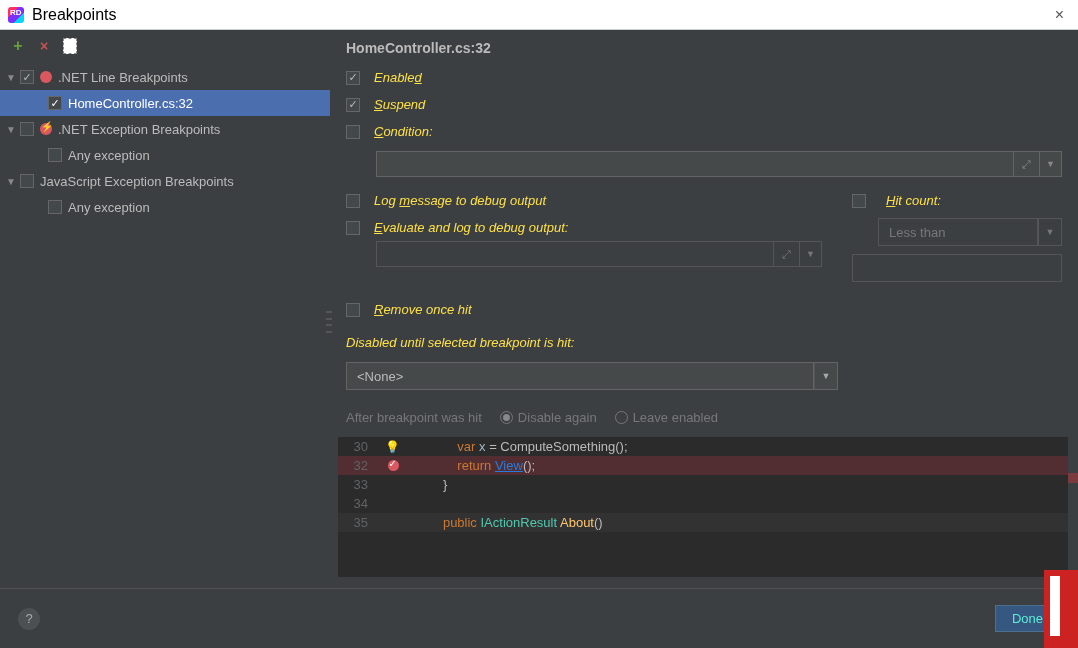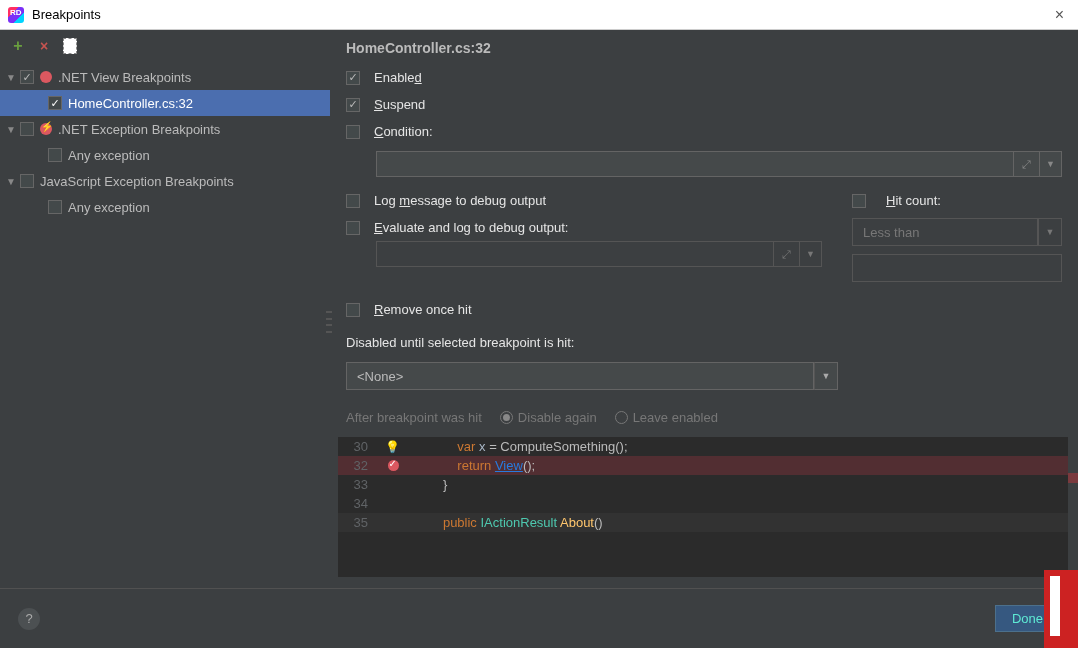--- a/index.html
+++ b/index.html
@@ -2,21 +2,21 @@
 <html><head>
 <meta charset="utf-8">
 <style>
 * { box-sizing: border-box; margin: 0; padding: 0; font-family: "Segoe UI", Arial, sans-serif; }
 body { background: #3c3f41; color: #bbbbbb; font-size: 13px; width: 1078px; height: 648px; overflow: hidden; position: relative; }
 
 
 .titlebar { background: #ffffff; color: #000; height: 30px; display: flex; align-items: center; padding: 0 8px; border-bottom: 1px solid #ccc; }
 .titlebar .app-icon { width: 16px; height: 16px; margin-right: 8px; background: linear-gradient(135deg,#ff2e63 0 33%,#7b2ff7 33% 66%,#00d4ff 66%); border-radius: 3px; position: relative; }
 .titlebar .app-icon::after { content: "RD"; position: absolute; top: 1px; left: 2px; font-size: 8px; font-weight: bold; color: #fff; }
-.titlebar .title { flex: 1; font-size: 13px; }
+.titlebar .title { flex: 1; font-size: 16px; }
 .titlebar .close { font-size: 16px; color: #555; cursor: pointer; padding: 0 6px; }
 
 
 .content { display: flex; height: 558px; }
 .left-panel { width: 330px; background: #3c3f41; display: flex; flex-direction: column; }
 .right-panel { flex: 1; background: #3c3f41; position: relative; }
 
 
 .toolbar { height: 32px; display: flex; align-items: center; gap: 10px; padding: 0 10px; border-bottom: 1px solid #2b2b2b00; }
 .tb-btn { width: 16px; height: 16px; display: flex; align-items: center; justify-content: center; cursor: pointer; }
@@ -34,21 +34,21 @@
 .chk.checked::after { content: "✓"; color: #bbb; }
 .tree-row.selected .chk.checked::after { color: #fff; }
 .bp-dot { width: 12px; height: 12px; border-radius: 50%; background: #db5860; margin-right: 6px; flex-shrink: 0; }
 .bp-exc { width: 12px; height: 12px; border-radius: 50%; background: #db5860; margin-right: 6px; position: relative; flex-shrink: 0; }
 .bp-exc::after { content: "⚡"; position: absolute; top: -2px; left: 1px; font-size: 10px; color: #ffcb6b; }
 .tree-label { white-space: nowrap; }
 
 
 .detail-header { padding: 10px 16px 8px; font-weight: bold; color: #bbb; font-size: 14px; }
 .field-row { display: flex; align-items: center; padding: 6px 16px; gap: 8px; }
-.field-label { color: #e5e5e5; }
+.field-label { color: #fde047; font-style: italic; }
 .underline { text-decoration: underline; }
 .text-input { flex: 1; background: #45494a; border: 1px solid #646464; height: 26px; color: #bbb; padding: 0 6px; }
 .expand-btn { width: 26px; height: 26px; border: 1px solid #646464; border-left: none; background: #45494a; display: flex; align-items: center; justify-content: center; color: #888; font-size: 11px; cursor: pointer; }
 .dropdown-btn { width: 22px; height: 26px; border: 1px solid #646464; border-left: none; background: #45494a; display: flex; align-items: center; justify-content: center; color: #888; font-size: 9px; cursor: pointer; }
 .input-group { display: flex; }
 .two-col { display: flex; gap: 30px; padding: 0 16px; align-items: flex-start; }
 .col-left { flex: 1; }
 .col-right { width: 210px; }
 .select-box { display: flex; width: 100%; }
 .select-main { flex: 1; background: #45494a; border: 1px solid #646464; height: 28px; padding: 0 10px; display: flex; align-items: center; cursor: pointer; }
@@ -108,21 +108,21 @@
       <div class="tb-btn">
           <div class="icon-doc"></div>
         </div>
     </div>
     <div class="tree" id="tree">
         <div class="tree-row">
           <span class="tree-indent" style="width:0px"></span>
           <span class="twisty">▼</span>
           <span class="chk checked"></span>
           <span class="bp-dot"></span>
-          <span class="tree-label">.NET View Breakpoints</span>
+          <span class="tree-label">.NET Line Breakpoints</span>
         </div>
         <div class="tree-row selected">
           <span class="tree-indent" style="width:28px"></span>
           <span class="twisty"></span>
           <span class="chk checked"></span>
           <span class="tree-label">HomeController.cs:32</span>
         </div>
         <div class="tree-row">
           <span class="tree-indent" style="width:0px"></span>
           <span class="twisty">▼</span>
@@ -199,21 +199,21 @@
             <div class="expand-btn">⤢</div>
             <div class="dropdown-btn">▼</div>
           </div>
         </div>
       </div>
       <div class="col-right" style="padding-top:2px;">
         <div class="field-row" style="padding:2px 0;gap:14px;">
           <div class="chk"></div>
           <span class="field-label"><span class="underline">H</span>it count:</span>
         </div>
-        <div class="disabled" style="margin-top:8px;">
+        <div class="disabled" style="margin-top:8px;margin-left:26px;">
           <div class="select-box">
             <div class="select-main">Less than</div>
             <div class="select-arrow">▼</div>
           </div>
         </div>
         <div class="disabled" style="margin-top:8px;">
           <input class="text-input" style="width: 100%; height: 28px;" disabled="">
         </div>
       </div>
     </div>

